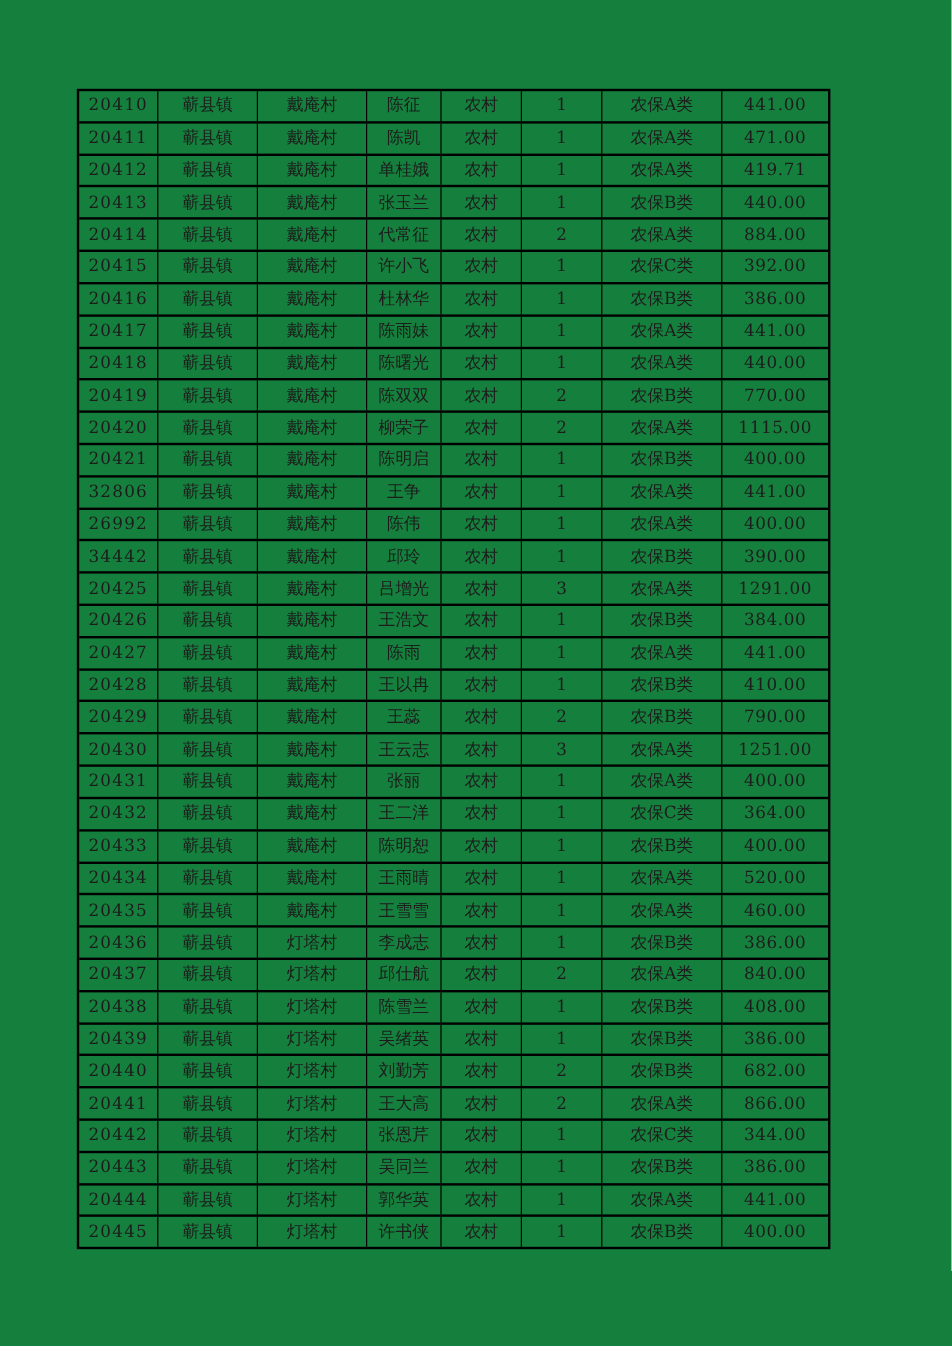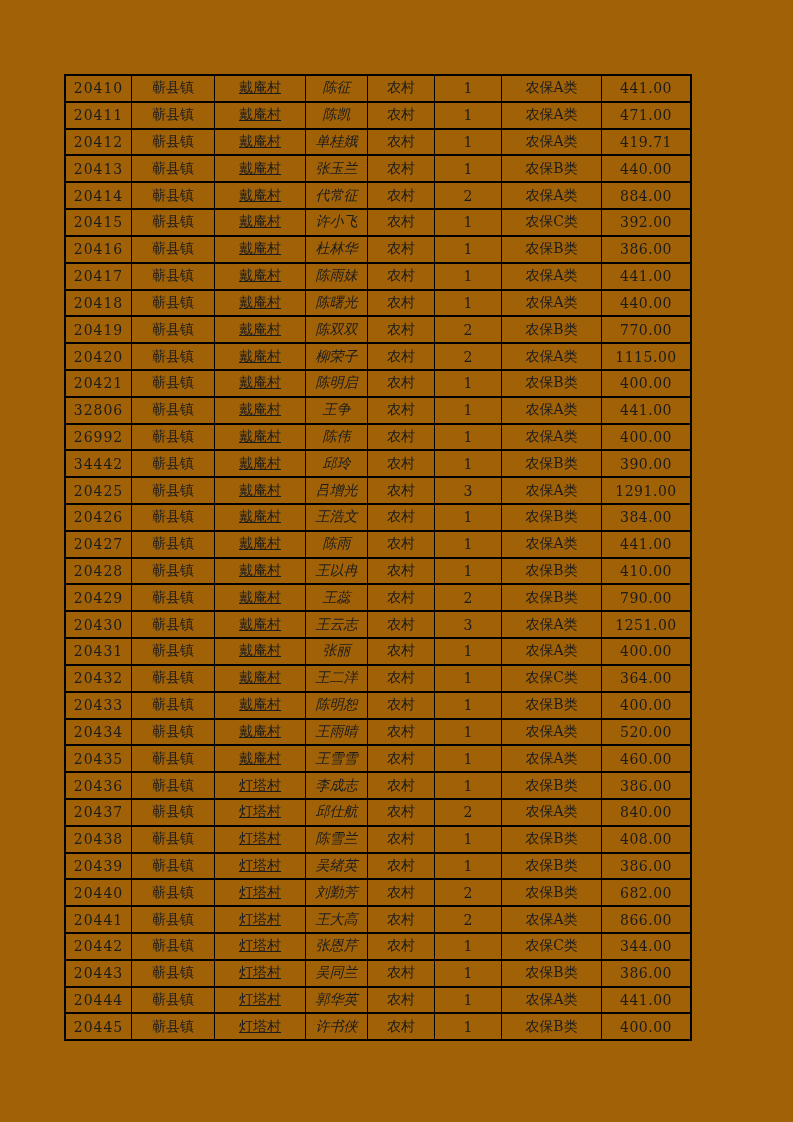--- a/index.html
+++ b/index.html
@@ -4,21 +4,21 @@
 <style>
   html, body {
     margin: 0;
     padding: 0;
     background: #ffffff;
   }
   .page {
     position: relative;
     width: 793px;
     height: 1122px;
-    background: #a16207;
+    background: #15803d;
     overflow: hidden;
     font-family: "DejaVu Serif", "Liberation Serif", serif;
   }
   .payment-table {
     position: absolute;
     left: 64px;
     top: 74px;
     width: 628px;
     height: 967px;
     box-sizing: border-box;
@@ -46,22 +46,22 @@
     color: #1c1c1c;
     white-space: nowrap;
     overflow: hidden;
   }
   .td:last-child {
     border-right: none;
     flex: 1;
   }
   .c0 { width: 66px; letter-spacing: 1px; }
   .c1 { width: 83px; }
-  .c2 { width: 91px; text-decoration: underline; }
-  .c3 { width: 62px; font-style: italic; }
+  .c2 { width: 91px; }
+  .c3 { width: 62px; }
   .c4 { width: 67px; }
   .c5 { width: 67px; }
   .c6 { width: 100px; }
   .c7 { letter-spacing: 0.5px; }
 </style>
 </head>
 <body>
 
 <div class="page">
   <div class="payment-table" id="payment-table">

